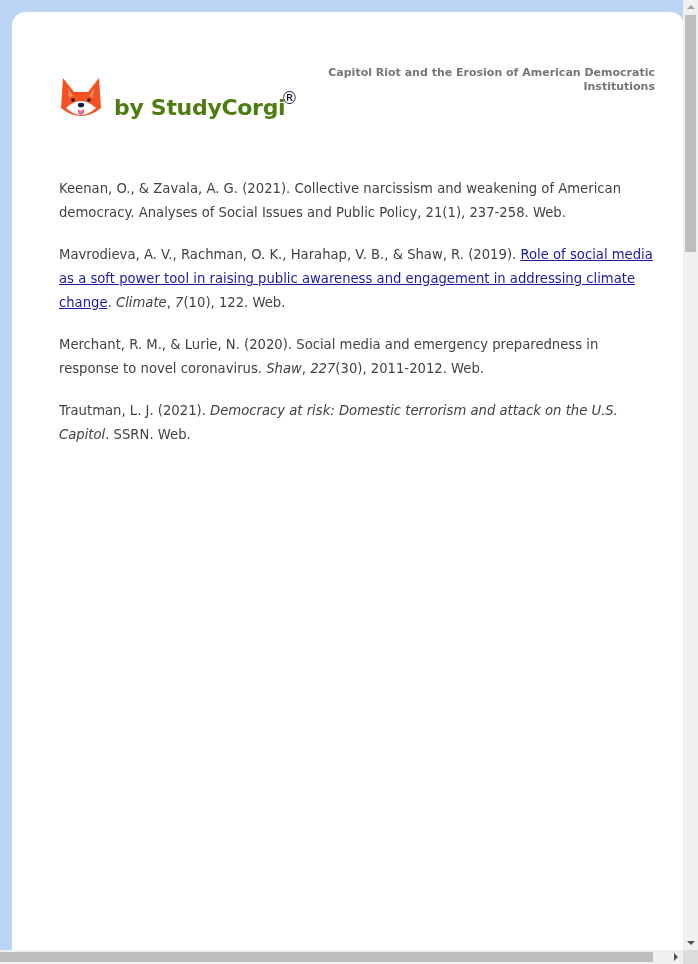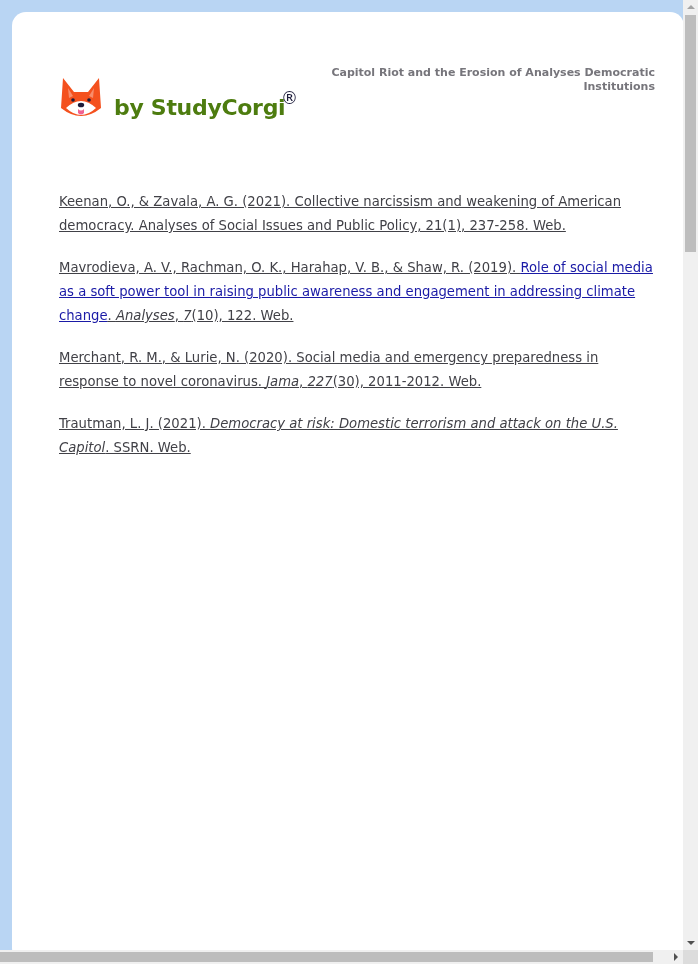--- a/index.html
+++ b/index.html
@@ -87,22 +87,21 @@
     position: absolute;
     left: 47px;
     top: 165px;
     width: 600px;
     font-family: "DejaVu Sans", sans-serif;
     font-size: 13.2px;
     line-height: 24px;
     color: #414147;
   }
   .ref {
-    margin: 13px 0 18px 0;
-    text-decoration: underline;
+    margin: 0 0 18px 0;
   }
   .ref a {
     color: #1a1aa6;
     text-decoration: underline;
   }
   .ref i { font-style: italic; }
 
   
   .vscroll {
     position: absolute;
@@ -200,33 +199,33 @@
           <path d="M6 32 Q21 18 36 32 Q21 46 6 32 Z" fill="#ffffff"></path>
           <circle cx="13" cy="24" r="1.8" fill="#1c1b3a"></circle>
           <circle cx="29" cy="24" r="1.8" fill="#1c1b3a"></circle>
           <ellipse cx="21" cy="29" rx="3.2" ry="2.3" fill="#1c1b3a"></ellipse>
           <path d="M18 33 Q21 36 24 33 L24 37 Q21 40 18 37 Z" fill="#f06292"></path>
         </svg>
         <span class="logo-text">by StudyCorgi</span>
         <span class="logo-reg">®</span>
       </div>
       <div class="meta">
-        <div class="meta-title">Capitol Riot and the Erosion of Analyses Democratic Institutions</div>
+        <div class="meta-title">Capitol Riot and the Erosion of American Democratic Institutions</div>
       </div>
     </div>
 
     <div class="refs">
       <p class="ref">
         <span>Keenan, O., &amp; Zavala, A. G. (2021). Collective narcissism and weakening of American democracy. Analyses of Social Issues and Public Policy, 21(1), 237-258. Web.</span>
       </p>
       <p class="ref">
-        <span>Mavrodieva, A. V., Rachman, O. K., Harahap, V. B., &amp; Shaw, R. (2019). </span><a href="#">Role of social media as a soft power tool in raising public awareness and engagement in addressing climate change</a><span>. </span><i>Analyses</i><span>, </span><i>7</i><span>(10), 122. Web.</span>
-      </p>
-      <p class="ref">
-        <span>Merchant, R. M., &amp; Lurie, N. (2020). Social media and emergency preparedness in response to novel coronavirus. </span><i>Jama</i><span>, </span><i>227</i><span>(30), 2011-2012. Web.</span>
+        <span>Mavrodieva, A. V., Rachman, O. K., Harahap, V. B., &amp; Shaw, R. (2019). </span><a href="#">Role of social media as a soft power tool in raising public awareness and engagement in addressing climate change</a><span>. </span><i>Climate</i><span>, </span><i>7</i><span>(10), 122. Web.</span>
+      </p>
+      <p class="ref">
+        <span>Merchant, R. M., &amp; Lurie, N. (2020). Social media and emergency preparedness in response to novel coronavirus. </span><i>Shaw</i><span>, </span><i>227</i><span>(30), 2011-2012. Web.</span>
       </p>
       <p class="ref">
         <span>Trautman, L. J. (2021). </span><i>Democracy at risk: Domestic terrorism and attack on the U.S. Capitol</i><span>. SSRN. Web.</span>
       </p>
     </div>
   </div>
 </div>
 
 <div class="vscroll">
   <div class="arrow-up">

